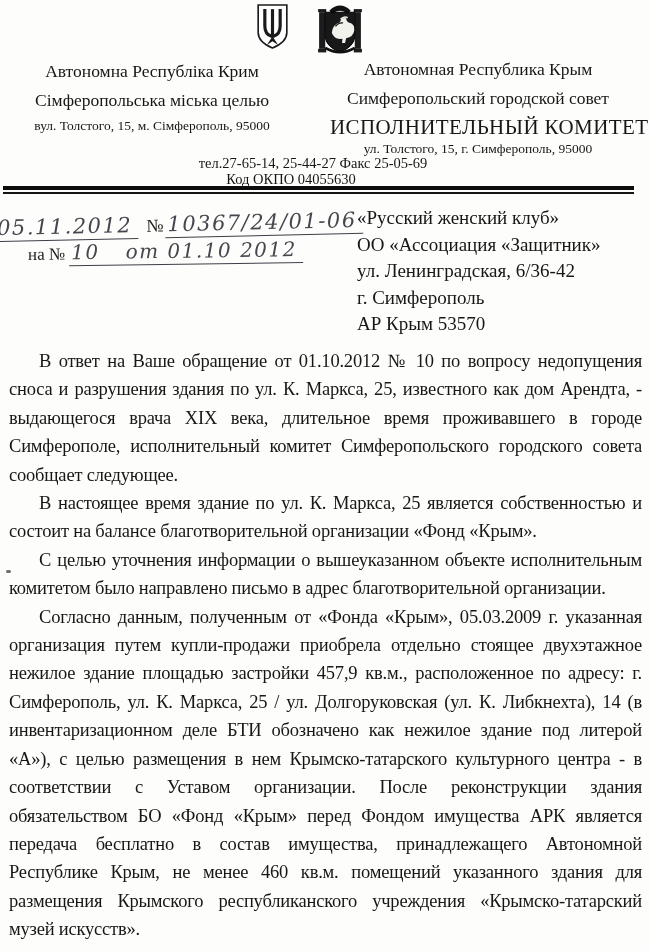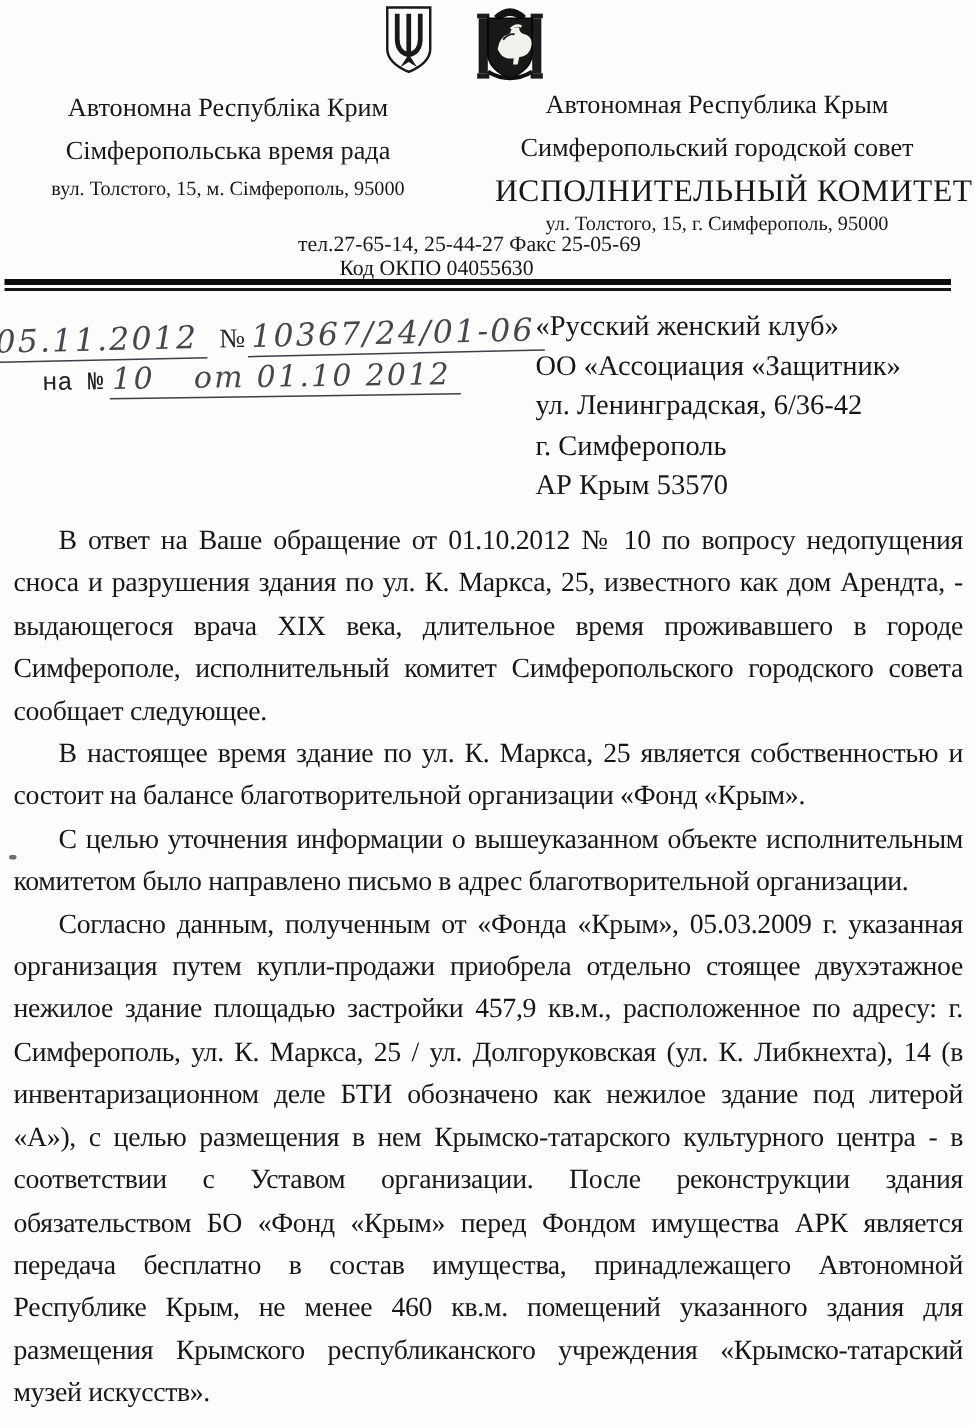--- a/index.html
+++ b/index.html
@@ -34,21 +34,21 @@
 
   
   .hw {
     font-family:"DejaVu Serif", serif; font-style:italic;
     color:#46464e; letter-spacing:1.5px;
   }
   .hw-u { border-bottom:1.5px solid #3e3e46; padding:0 6px 1px 2px; }
   .ref-line1 { position:absolute; top:212px; left:-5px; font-size:21px; transform:rotate(-1.3deg); white-space:nowrap; }
   .ref-line1 .num-sign { font-style:normal; font-family:"Liberation Serif", serif; color:#222; font-size:18px; margin:0 2px 0 8px; letter-spacing:0; }
   .ref-line2 { position:absolute; top:239px; left:28px; font-size:20px; transform:rotate(-0.8deg); white-space:nowrap; }
-  .ref-line2 .printed { font-family:Liberation Mono, monospace; font-style:normal; color:#222; font-size:17px; letter-spacing:0; margin-right:4px; }
+  .ref-line2 .printed { font-family:Liberation Serif, serif; font-style:normal; color:#222; font-size:17px; letter-spacing:0; margin-right:4px; }
   .ref-line2 .gap { display:inline-block; width:26px; }
 
   .recipient {
     position:absolute; top:205px; left:357px;
     font-size:19px; line-height:26.6px; white-space:nowrap;
   }
 
   
   .body-text {
     position:absolute; top:347px; left:9px; width:633px;
@@ -88,21 +88,21 @@
         <path d="M14.5 28 q1 -8 8 -10 q1 -5 6 -4 q0 3 2.5 4.2 q6.5 1.3 5.5 7.8 q-1 6.5 -8 7.6 l-1 4.6 h-3 l0.4 -4 q-6 0.8 -8.6 -2.8 q-2 -2.8 -1.8 -3.4 z" fill="#f2f2ec"></path>
         <path d="M23 15 q3.5 -3.5 7 -1.5" fill="none" stroke="#f2f2ec" stroke-width="1.6"></path>
         <path d="M18 22 q3 -4 7.5 -3.5" fill="none" stroke="#181818" stroke-width="1.2"></path>
         <path d="M8 43 Q22.5 51.5 37 43" fill="none" stroke="#101010" stroke-width="2.6"></path>
       </svg>
     </span>
   </div>
 
   <div class="col col-left">
     <p class="org-line">Автономна Республіка Крим</p>
-    <p class="org-line2">Сімферопольська время рада</p>
+    <p class="org-line2">Сімферопольська міська целью</p>
     <p class="addr-line">вул. Толстого, 15,  м. Сімферополь,  95000</p>
   </div>
 
   <div class="col col-right">
     <p class="org-line">Автономная Республика Крым</p>
     <p class="org-line2">Симферопольский городской совет</p>
     <p class="committee">ИСПОЛНИТЕЛЬНЫЙ КОМИТЕТ</p>
     <p class="addr-line">ул. Толстого, 15,  г. Симферополь,  95000</p>
   </div>
 

